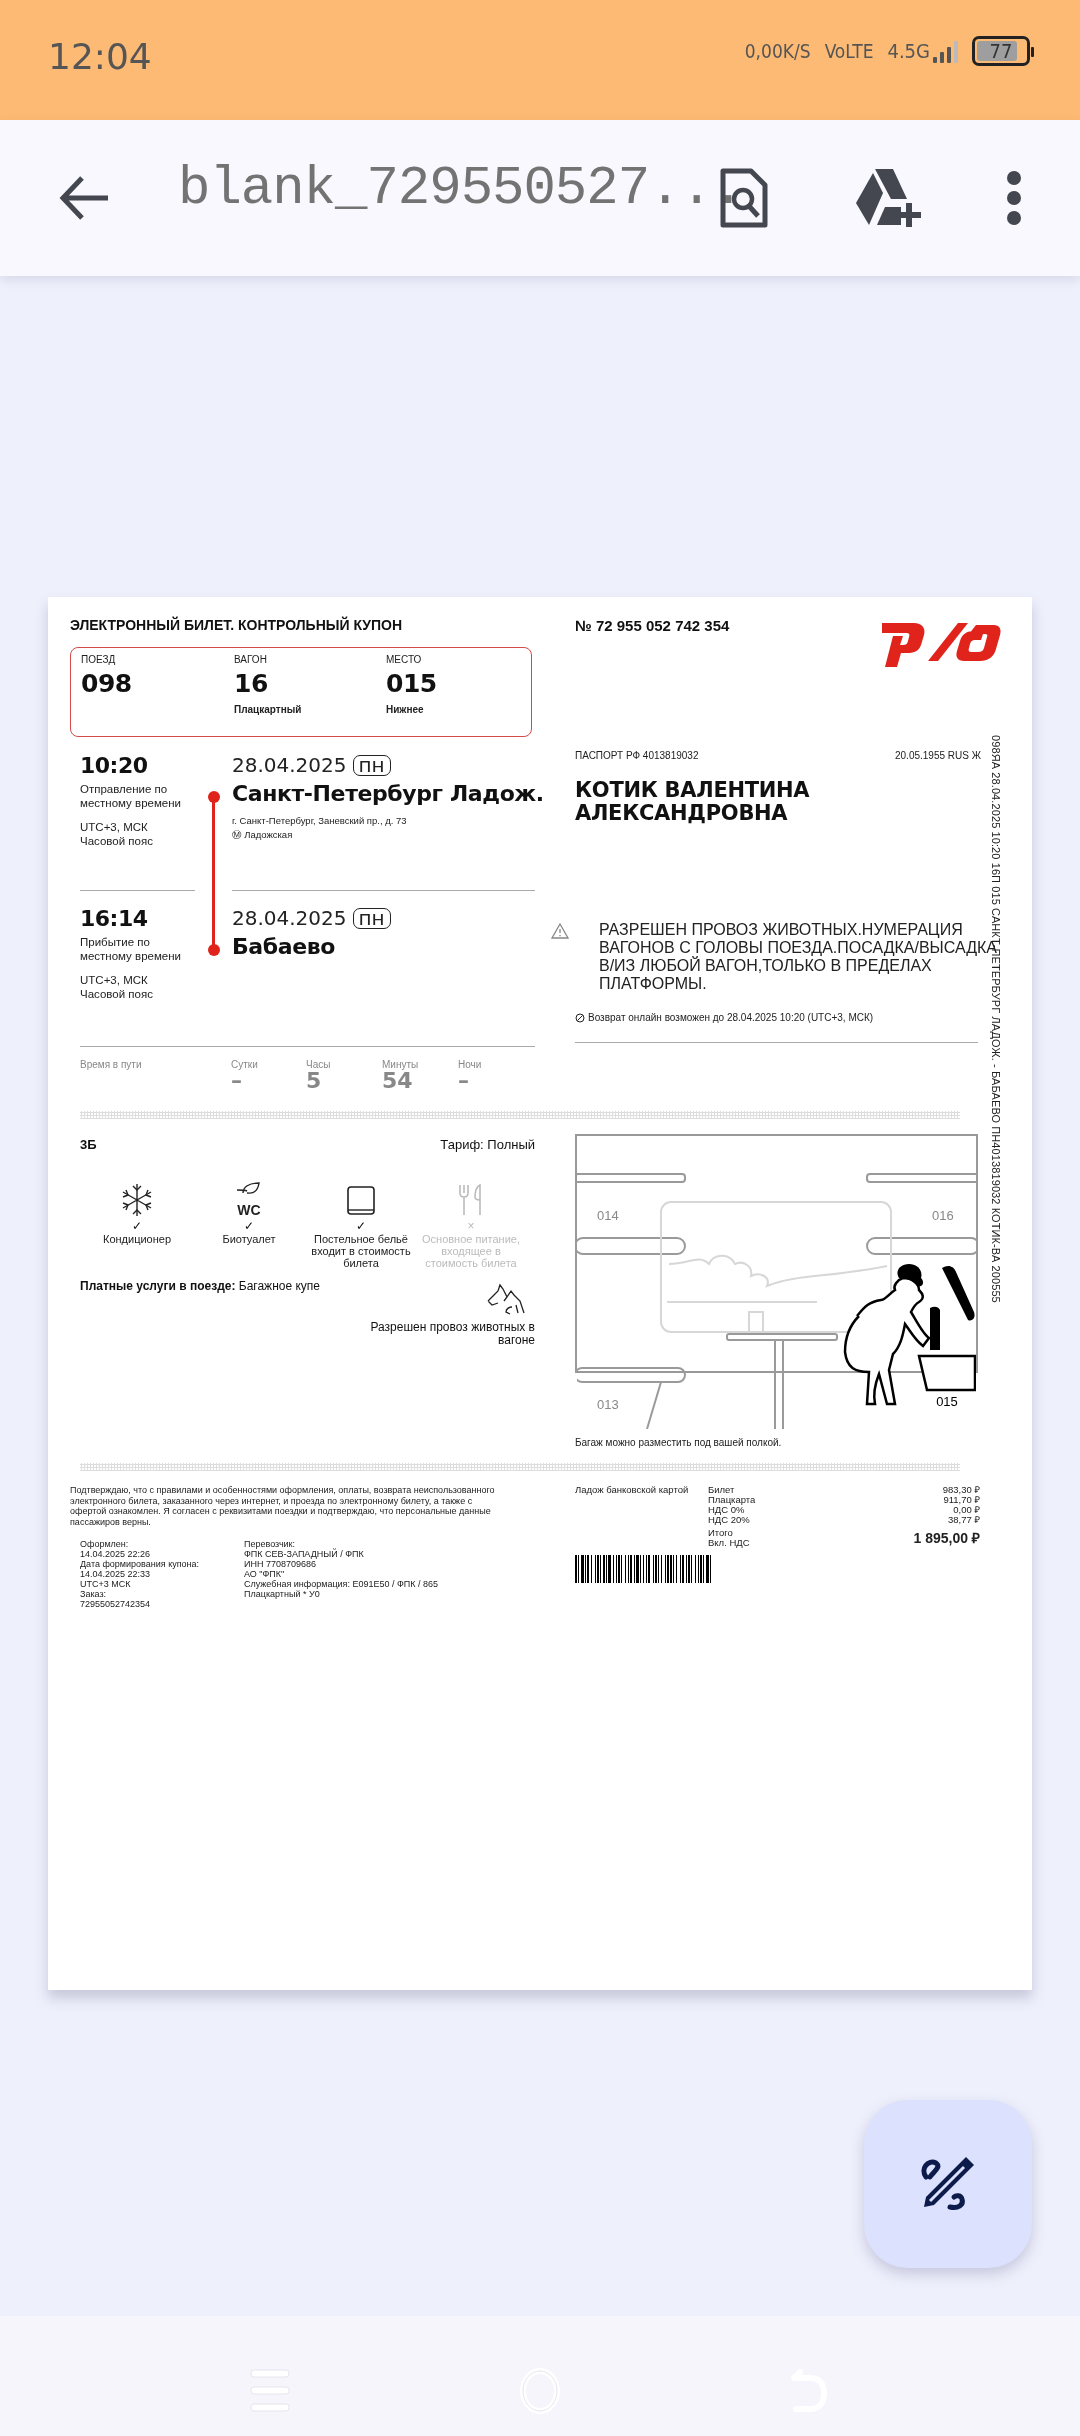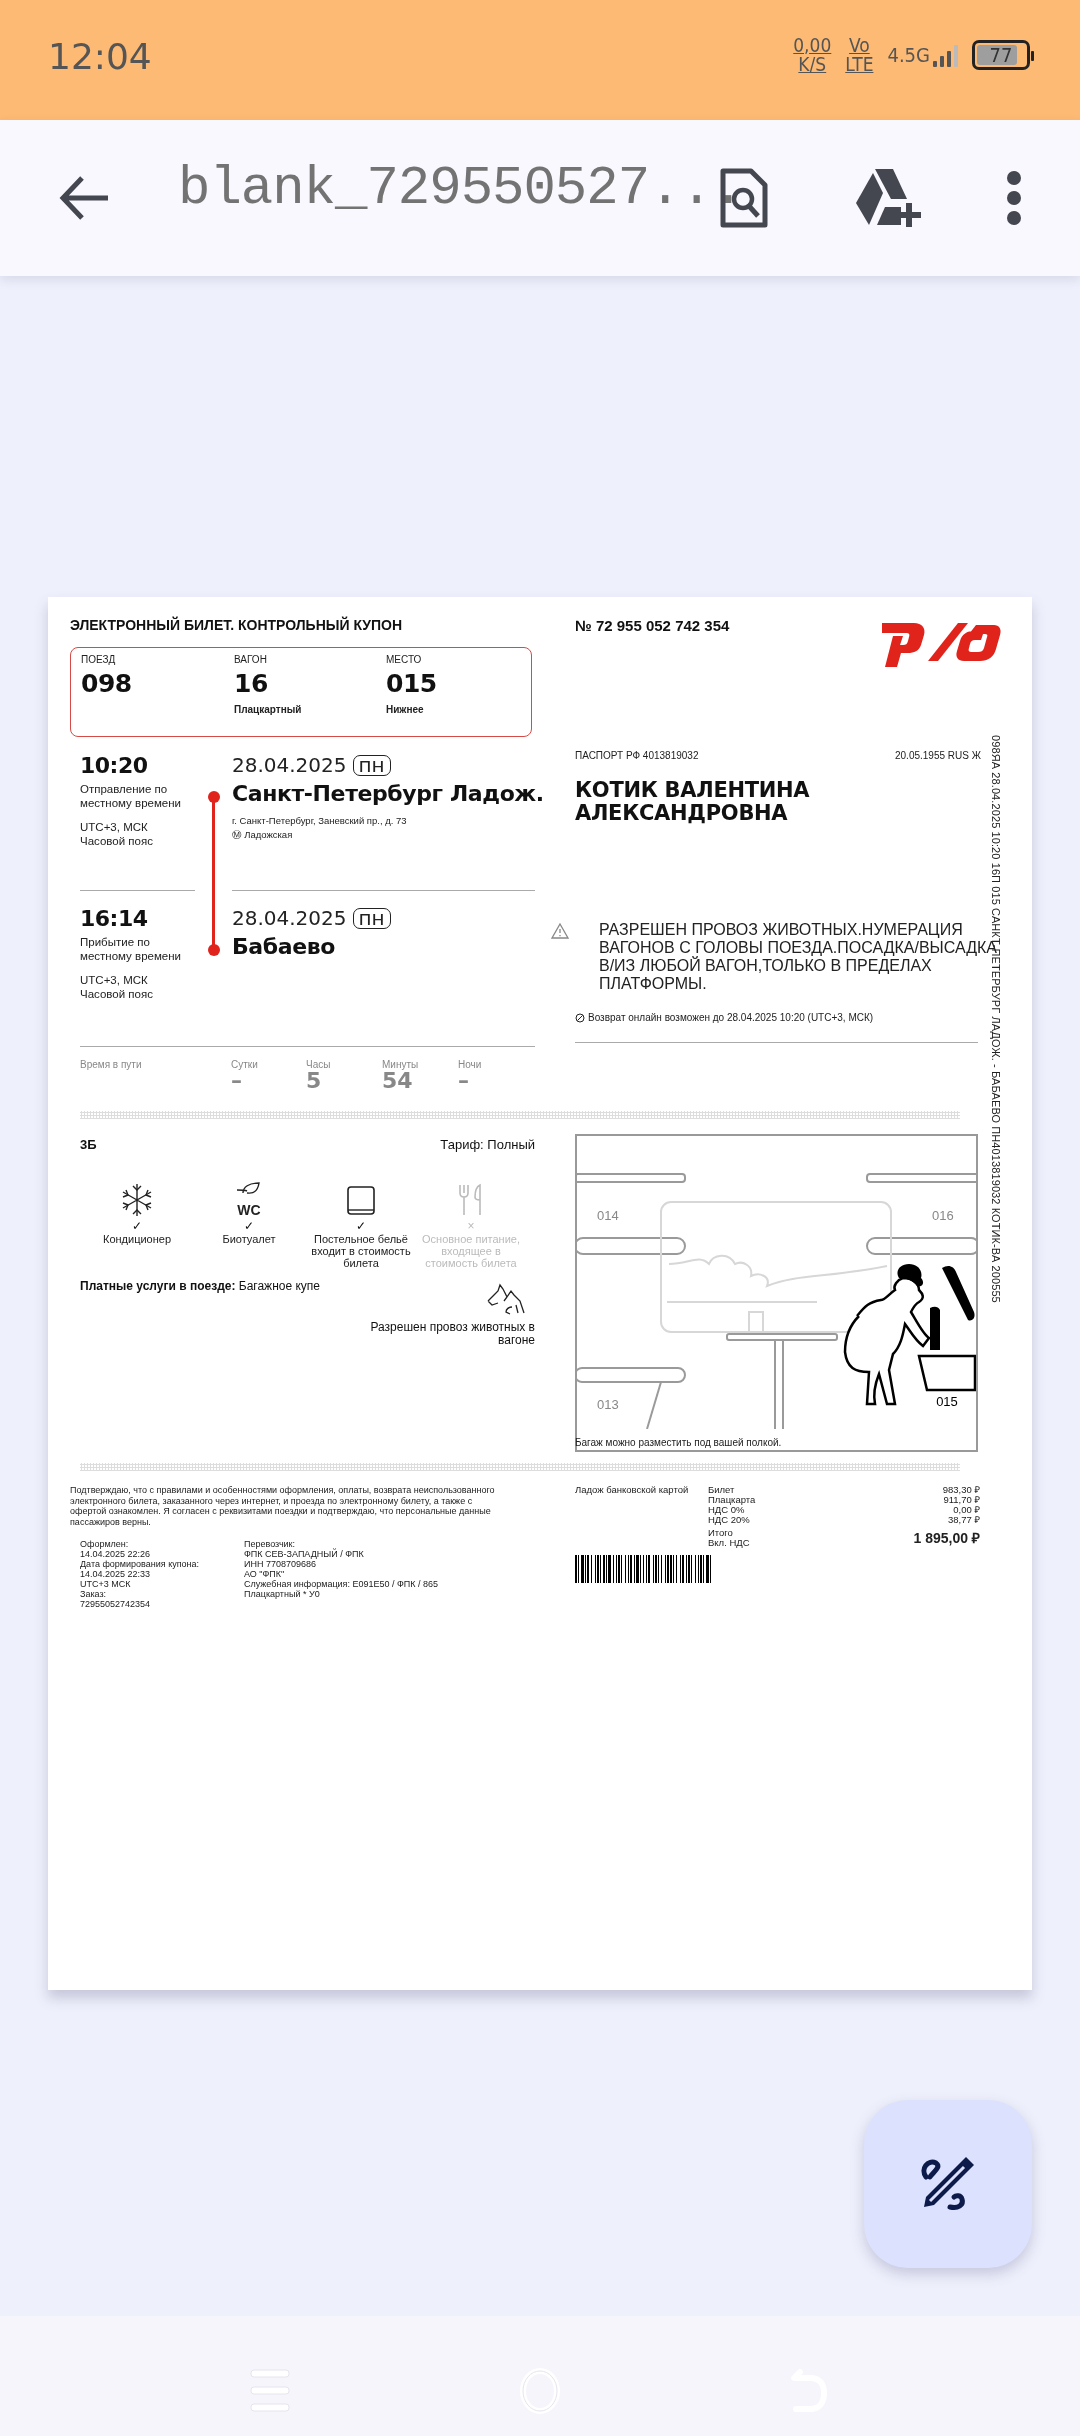--- a/index.html
+++ b/index.html
@@ -3,21 +3,21 @@
 <meta charset="utf-8">
 <style>
   * { box-sizing: border-box; margin: 0; padding: 0; }
   html, body { width: 1080px; height: 2436px; overflow: hidden; }
   body { background: #eef0fc; font-family: "Liberation Sans", sans-serif; color: #111; position: relative; }
 
   
   .statusbar { position: absolute; left: 0; top: 0; width: 1080px; height: 120px; background: #fdba74; }
   .sb-time { position: absolute; left: 48px; top: 36px; font-size: 36px; color: #555; font-family: "DejaVu Sans", sans-serif; }
   .sb-right { position: absolute; right: 50px; top: 36px; display: flex; align-items: center; gap: 14px; color: #555; font-family: "DejaVu Sans Condensed", "DejaVu Sans", sans-serif; }
-  .sb-speed, .sb-volte { display: flex; flex-direction: column; align-items: center; font-size: 19px; line-height: 19px; text-decoration: underline; }
+  .sb-speed, .sb-volte { display: flex; flex-direction: row; align-items: center; font-size: 19px; line-height: 19px; }
   .sb-net { display: flex; align-items: flex-end; gap: 3px; font-size: 20px; }
   .sb-bars { display: flex; align-items: flex-end; gap: 3px; height: 22px; }
   .sb-bars span { display: block; width: 4px; background: #555; border-radius: 1px; }
   .battery { width: 58px; height: 30px; border: 3px solid #222; border-radius: 7px; position: relative; display: flex; align-items: center; justify-content: center; }
   .battery::after { content: ""; position: absolute; right: -7px; top: 8px; width: 3px; height: 10px; background: #222; border-radius: 1px; }
   .battery .fill { position: absolute; left: 2px; top: 2px; bottom: 2px; width: 40px; background: #9e9e9e; border-radius: 3px; }
   .battery .lvl { position: relative; font-size: 20px; color: #333; }
 
   
   .appbar { position: absolute; left: 0; top: 120px; width: 1080px; height: 156px; background: #f8f8fe; box-shadow: 0 4px 10px rgba(60,60,110,0.12); display: flex; align-items: center; }
@@ -59,21 +59,21 @@
   .warn { font-size: 16px; line-height: 18px; color: #222; margin-left: 24px; }
   .refund { font-size: 10px; color: #222; display: flex; align-items: center; gap: 3px; }
   .vertical { left: 942px; top: 138px; writing-mode: vertical-rl; font-size: 11px; color: #222; white-space: nowrap; letter-spacing: 0.1px; }
 
   .amen { position: absolute; top: 40px; width: 110px; text-align: center; }
   .amen .ic { height: 40px; display: flex; justify-content: center; align-items: flex-end; }
   .amen .mark { font-size: 12px; margin-top: 2px; }
   .amen .lab { font-size: 11px; line-height: 12px; color: #222; }
   .amen.off .lab, .amen.off .mark { color: #bbb; }
 
-  .illu { left: 527px; top: 537px; width: 403px; height: 318px; border: 2px solid #999; }
+  .illu { left: 527px; top: 537px; width: 403px; height: 239px; border: 2px solid #999; }
   .illu-cap { left: 527px; top: 840px; font-size: 10px; color: #222; }
 
   .legal { left: 22px; top: 888px; width: 440px; font-size: 9px; line-height: 10.5px; color: #222; }
   .meta { font-size: 9px; line-height: 10px; color: #222; }
   .pay { font-size: 9.5px; line-height: 10px; color: #222; }
   .total { font-size: 14px; font-weight: bold; }
   .barcode { left: 527px; top: 958px; width: 268px; height: 28px; display: flex; }
 
   
   .fab { position: absolute; left: 864px; top: 2100px; width: 168px; height: 168px; border-radius: 44px; background: #dce2fd; box-shadow: 0 6px 14px rgba(80,80,130,0.25); display: flex; align-items: center; justify-content: center; }

